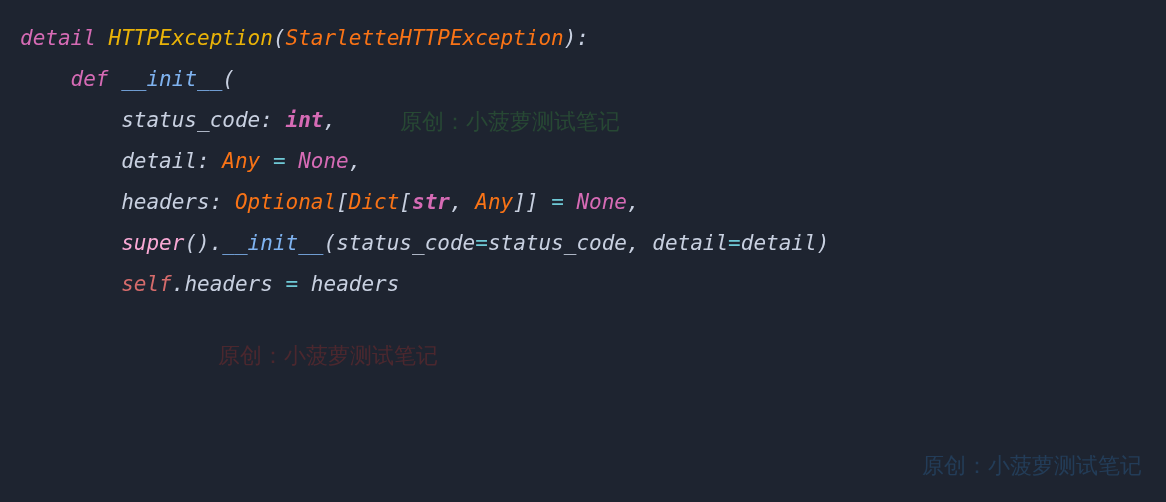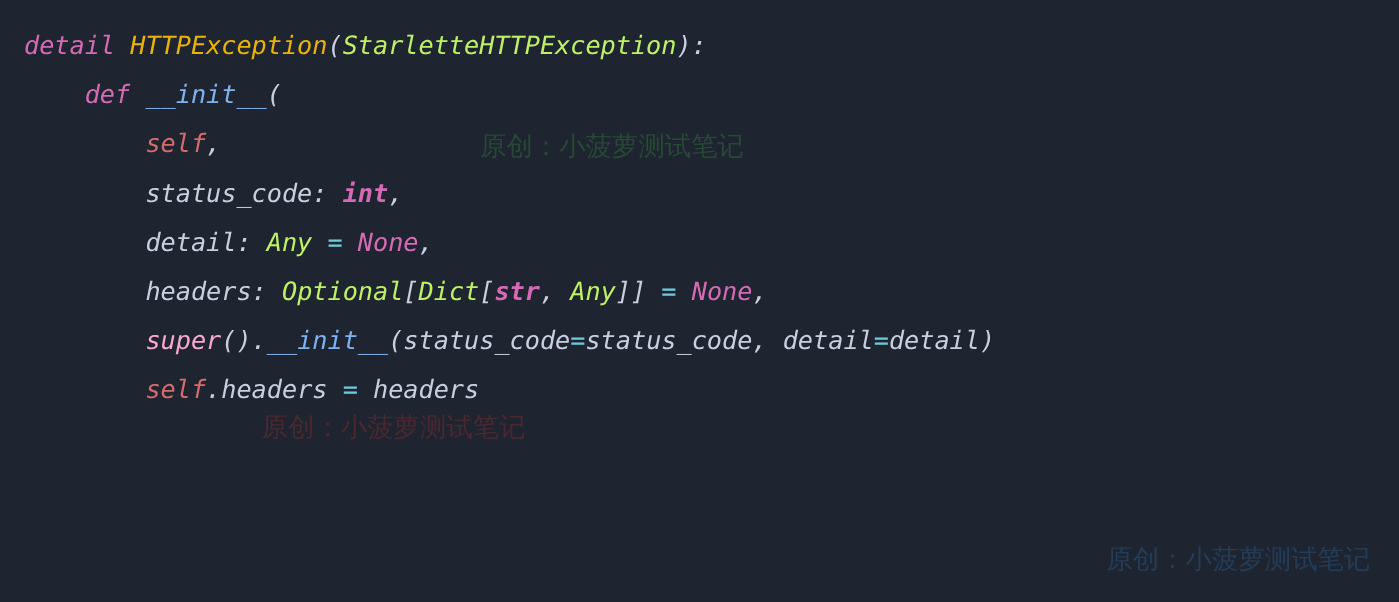--- a/index.html
+++ b/index.html
@@ -19,21 +19,21 @@
   .line {
     white-space: pre;
     position: relative;
   }
   .kw { color: #d66bb5; }
   .cls { color: #eab308; }
   .fn { color: #7fb3f0; }
   .type { color: #d66bb5; font-style: italic; font-weight: bold; }
   .op { color: #6fc9d6; }
   .punct { color: #c8d0e0; }
-  .typename { color: #bef264; }
+  .typename { color: #f97316; }
   .none { color: #d66bb5; font-style: italic; }
   .self { color: #d56b6b; font-style: italic; }
   .super { color: #f9a8d4; font-style: italic; }
   .dunder { color: #7fb3f0; font-style: italic; }
   .ident { color: #c8d0e0; margin-top: 28px; }
   .eq { color: #6fc9d6; }
   .watermark {
     position: absolute;
     font-style: normal;
     font-size: 22px;
@@ -49,21 +49,20 @@
 </style>
 </head>
 <body>
 
 <div>
 
 <div class="line"><span class="kw">detail</span> <span class="cls">HTTPException</span><span class="punct">(</span><span class="typename">StarletteHTTPException</span><span class="punct">):</span></div>
 
 <div class="line">    <span class="kw">def</span> <span class="fn">__init__</span><span class="punct">(</span></div>
 
-<div class="line">        <span class="self">self</span><span class="punct">,</span></div>
 
 <div class="line">        <span class="ident">status_code</span><span class="punct">: </span><span class="type">int</span><span class="punct">,</span></div>
 
 <div class="line">        <span class="ident">detail</span><span class="punct">: </span><span class="typename">Any</span><span class="eq"> = </span><span class="none">None</span><span class="punct">,</span></div>
 
 <div class="line">        <span class="ident">headers</span><span class="punct">: </span><span class="typename">Optional</span><span class="punct">[</span><span class="typename">Dict</span><span class="punct">[</span><span class="type">str</span><span class="punct">, </span><span class="typename">Any</span><span class="punct">]]</span><span class="eq"> = </span><span class="none">None</span><span class="punct">,</span></div>
 
 
 <div class="line">        <span class="super">super</span><span class="punct">()</span><span class="punct">.</span><span class="dunder">__init__</span><span class="punct">(</span><span class="ident">status_code</span><span class="eq">=</span><span class="ident">status_code</span><span class="punct">, </span><span class="ident">detail</span><span class="eq">=</span><span class="ident">detail</span><span class="punct">)</span></div>
 

